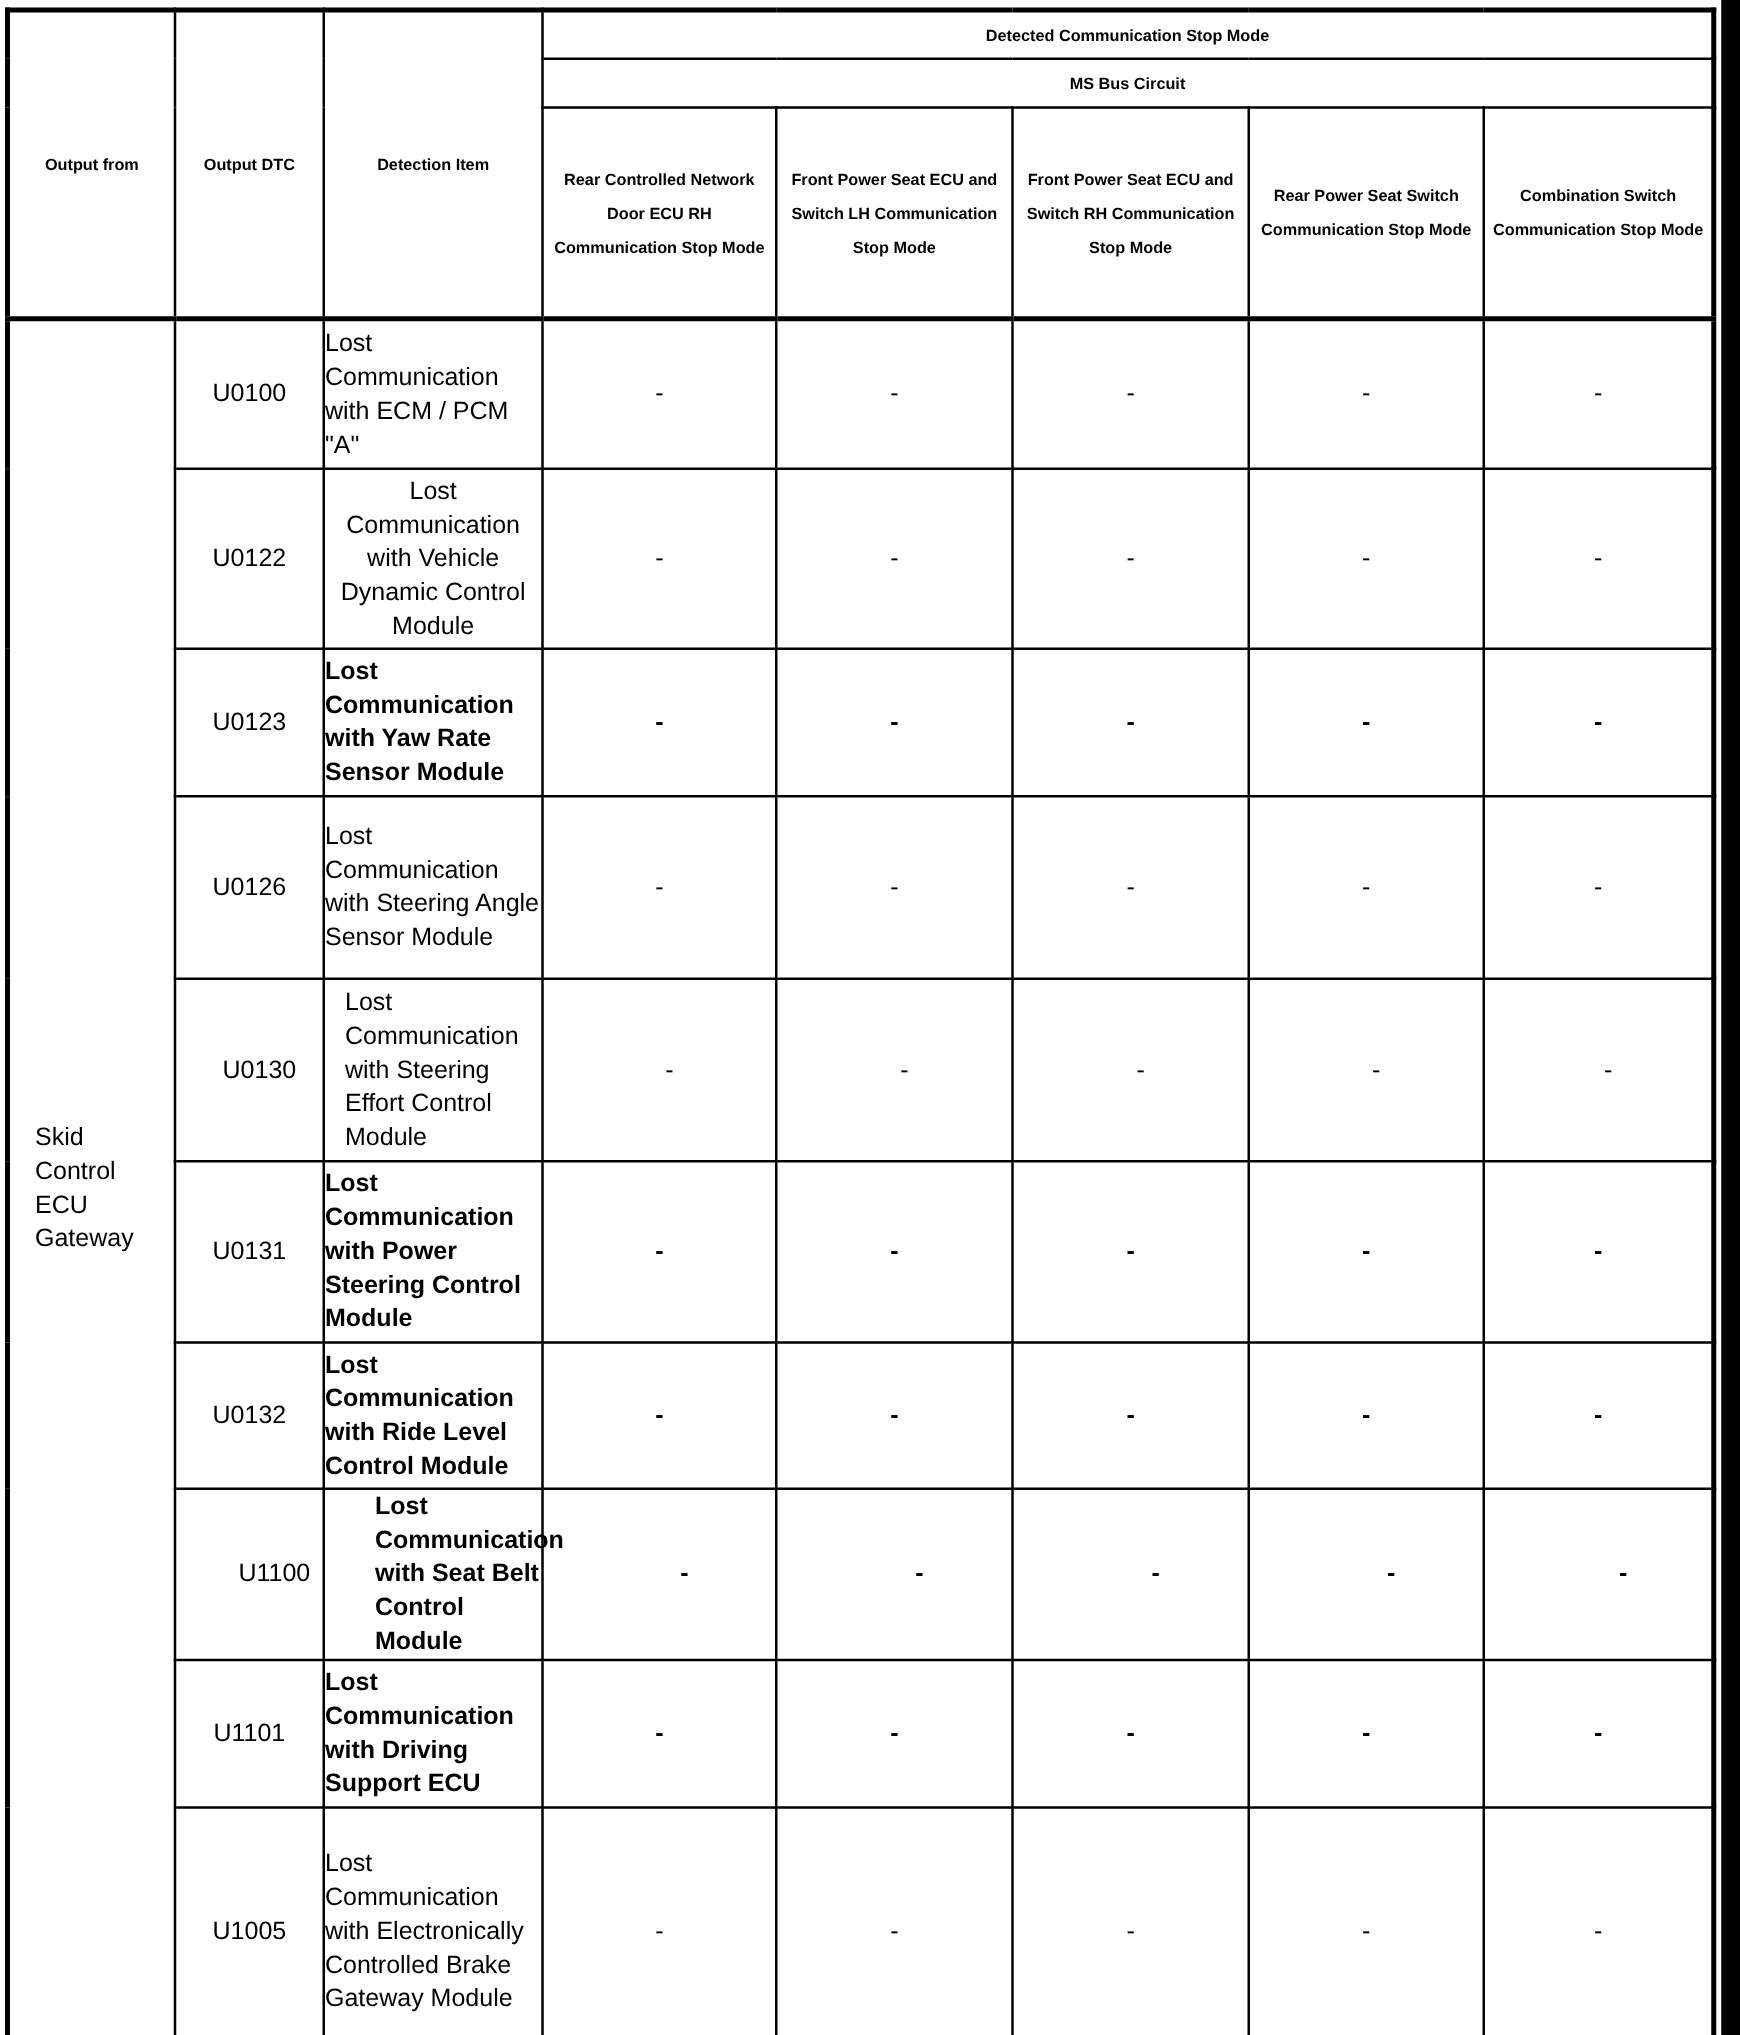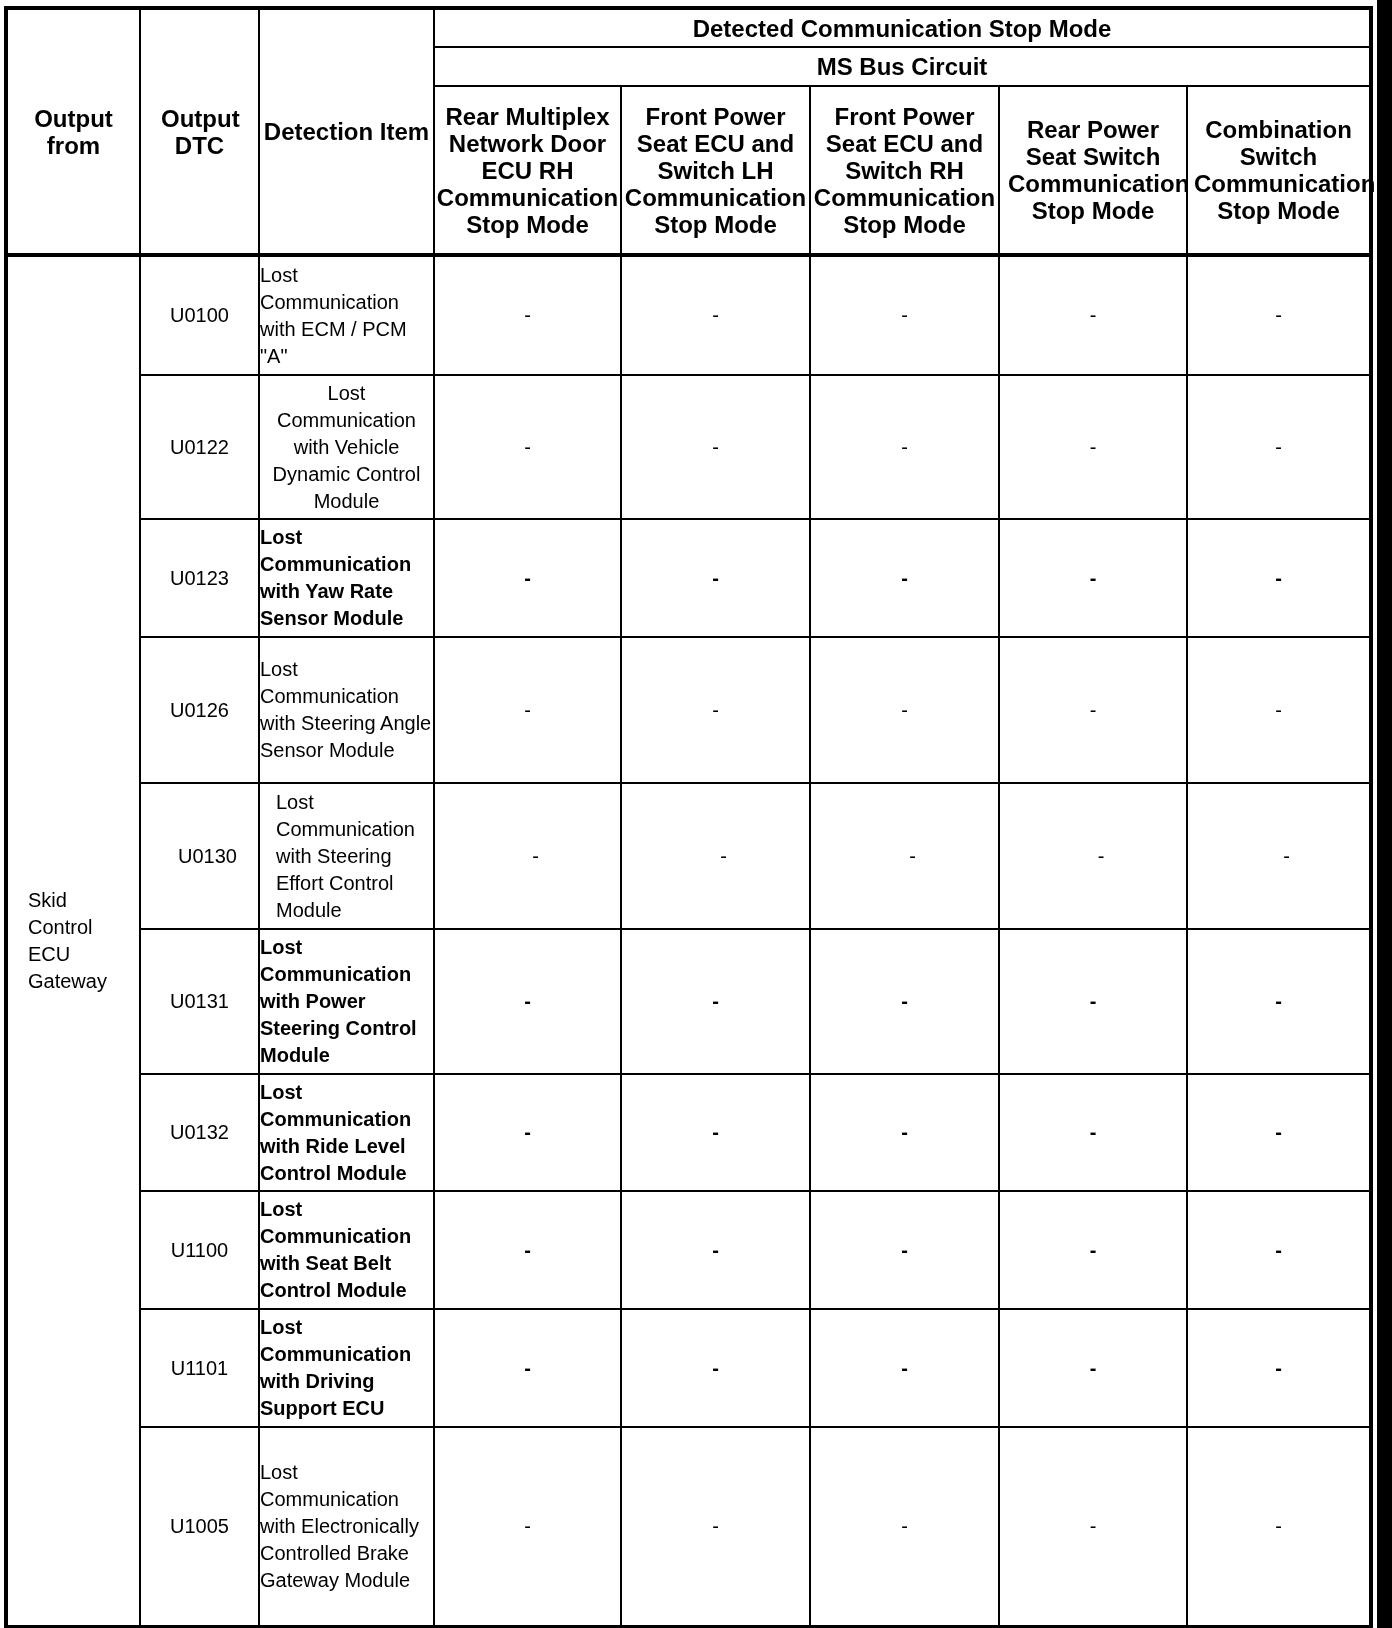--- a/index.html
+++ b/index.html
@@ -8,40 +8,40 @@
   .right-band { position: absolute; left: 1377px; top: 0; width: 15px; height: 1628px; background: #000; }
   table.dtc {
     position: absolute; left: 4px; top: 6px;
     width: 1365px; border-collapse: collapse; table-layout: fixed;
     border: 4px solid #000;
   }
   table.dtc th, table.dtc td {
     border: 2px solid #000; padding: 0; vertical-align: middle;
   }
   table.dtc th {
-    font-weight: bold; font-size: 24px; line-height: 27px; text-align: center;
+    font-weight: bold; font-size: 13px; line-height: 27px; text-align: center;
   }
   thead tr.h1 th.group { height: 36px; }
   thead tr.h2 th.group { height: 37px; text-align: center; }
   thead tr.h3 th { height: 142px; }
   thead tr.h3 th, thead tr.h1 th.span3 { border-bottom: 4px solid #000; }
   td.from { text-align: left; font-size: 20px; line-height: 27px; }
   td.dtc-code { text-align: center; font-size: 20px; }
   td.item { text-align: left; font-size: 20px; line-height: 27px; padding-left: 4px; vertical-align: top; padding-top: 2px; }
   td.mode { text-align: center; }
   .dash { display: inline-block; font-size: 20px; line-height: 1; }
   tr.bold-row .dash, tr.bold-row td.item { font-weight: bold; }
   tr.r0 td { height: 117px; margin-left: 12px; }
   tr.r1 td { height: 142px; text-align: center; }
   tr.r2 td { height: 116px; }
   tr.r3 td { height: 144px; }
   tr.r4 td { height: 144px; padding-left: 16px; }
   tr.r5 td { height: 143px; border-radius: 18px; }
   tr.r6 td { height: 115px; }
-  tr.r7 td { height: 116px; }
+  tr.r7 td { height: 116px; padding-left: 40px; }
   tr.r8 td { height: 116px; }
   tr.r9 td { height: 197px; }
 </style>
 </head>
 <body>
 
 <div class="right-band"></div>
 
 <table class="dtc">
   <colgroup>
@@ -58,21 +58,21 @@
     <tr class="h1">
       <th rowspan="3" class="span3" style="border-bottom:4px solid #000">Output from</th>
       <th rowspan="3" class="span3" style="border-bottom:4px solid #000;padding:0 20px">Output DTC</th>
       <th rowspan="3" class="span3" style="border-bottom:4px solid #000">Detection Item</th>
       <th colspan="5" class="group">Detected Communication Stop Mode</th>
     </tr>
     <tr class="h2">
       <th colspan="5" class="group">MS Bus Circuit</th>
     </tr>
     <tr class="h3">
-      <th>Rear Multiplex Network Door ECU RH Communication Stop Mode</th>
+      <th>Rear Controlled Network Door ECU RH Communication Stop Mode</th>
       <th>Front Power Seat ECU and Switch LH Communication Stop Mode</th>
       <th>Front Power Seat ECU and Switch RH Communication Stop Mode</th>
       <th style="padding:0 8px">Rear Power Seat Switch Communication Stop Mode</th>
       <th style="padding:12px 6px">Combination Switch Communication Stop Mode</th>
     </tr>
   </thead>
   <tbody id="tbody">
       <tr class="r0">
         <td class="from" rowspan="10" style="padding: 0px 20px;">Skid Control ECU Gateway</td>
         <td class="dtc-code">U0100</td>

